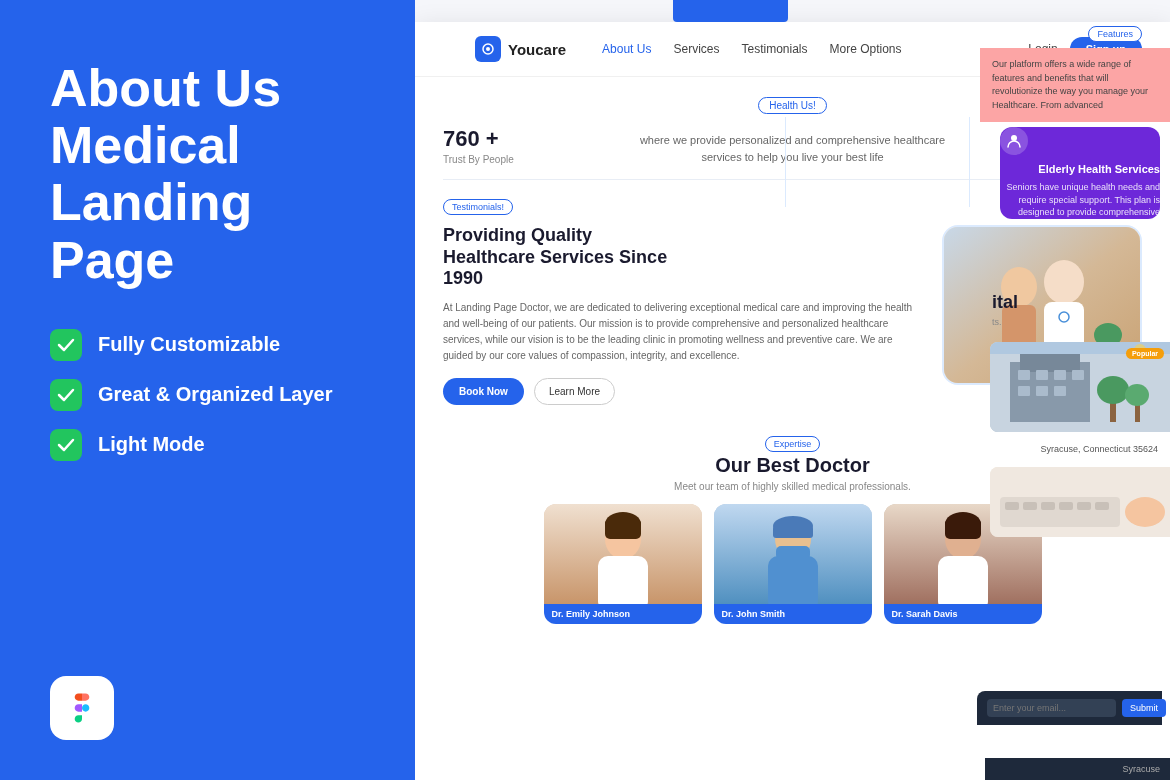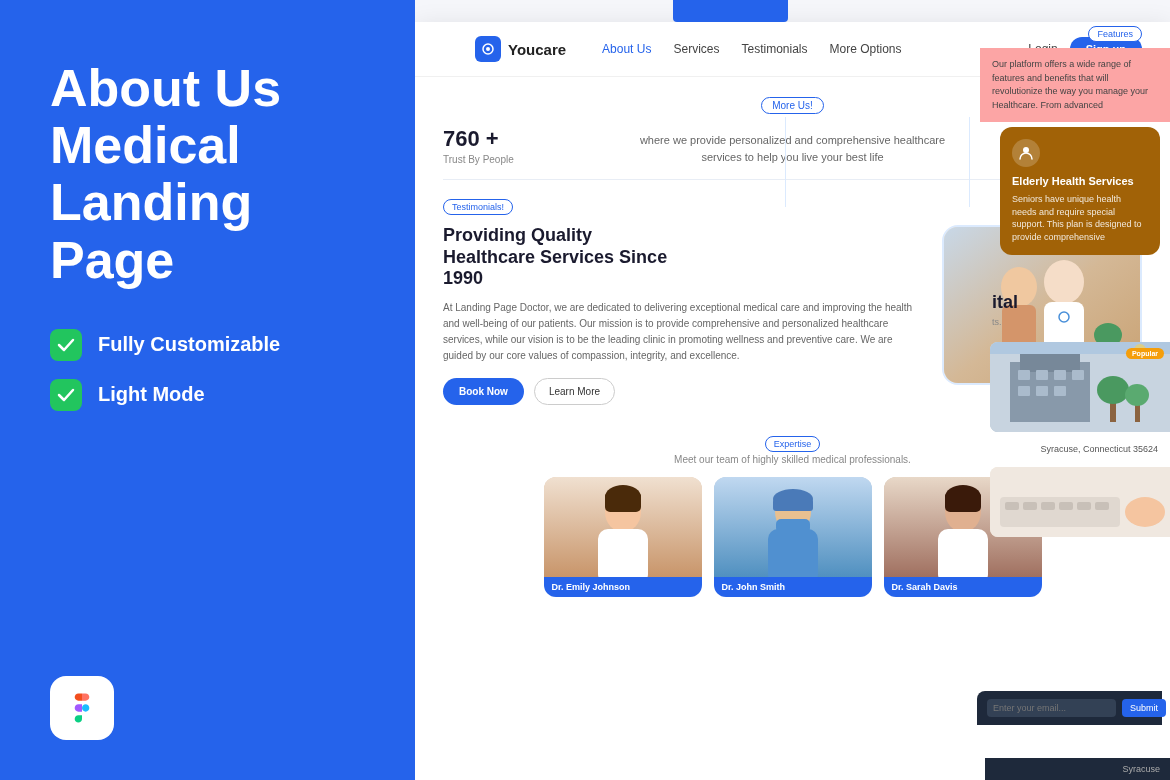--- a/index.html
+++ b/index.html
@@ -397,24 +397,24 @@
       color: #444;
       line-height: 1.5;
     }
 
     
     .elderly-card {
       position: absolute;
       right: 10px;
       top: 105px;
       width: 160px;
-      background: #a16207;
+      background: #6d28d9;
       border-radius: 12px;
-      padding: 12px;
       color: #fff;
+      text-align: right;
     }
     .elderly-icon {
       width: 28px;
       height: 28px;
       background: rgba(255,255,255,0.2);
       border-radius: 50%;
       display: flex;
       align-items: center;
       justify-content: center;
       margin-bottom: 8px;
@@ -577,20 +577,28 @@
             </svg>
         </div>
         <span class="feature-text">Fully Customizable</span>
       </div>
       <div class="feature-item">
         <div class="check-box">
           <svg viewBox="0 0 18 18" fill="none">
               <polyline points="2,9 7,14 16,4" stroke="white" stroke-width="2.5" stroke-linecap="round" stroke-linejoin="round"></polyline>
             </svg>
         </div>
+        <span class="feature-text">Great &amp; Organized Layer</span>
+      </div>
+      <div class="feature-item">
+        <div class="check-box">
+          <svg viewBox="0 0 18 18" fill="none">
+              <polyline points="2,9 7,14 16,4" stroke="white" stroke-width="2.5" stroke-linecap="round" stroke-linejoin="round"></polyline>
+            </svg>
+        </div>
         <span class="feature-text">Light Mode</span>
       </div>
     </div>
   </div>
   <div class="figma-logo">
 
     <svg width="36" height="36" viewBox="0 0 38 57" fill="none" xmlns="http://www.w3.org/2000/svg">
       <path d="M19 28.5C19 25.3174 21.5863 22.7222 24.7778 22.7222C27.9693 22.7222 30.5556 25.3174 30.5556 28.5C30.5556 31.6826 27.9693 34.2778 24.7778 34.2778C21.5863 34.2778 19 31.6826 19 28.5Z" fill="#1ABCFE"></path>
       <path d="M7.44444 45.7778C7.44444 42.5952 10.0308 40 13.2222 40H19V45.7778C19 48.9604 16.4137 51.5556 13.2222 51.5556C10.0308 51.5556 7.44444 48.9604 7.44444 45.7778Z" fill="#0ACF83"></path>
       <path d="M19 5.44444V17H24.7778C27.9693 17 30.5556 14.4137 30.5556 11.2222C30.5556 8.03074 27.9693 5.44444 24.7778 5.44444H19Z" fill="#FF7262"></path>
@@ -623,21 +631,21 @@
       </div>
       <div class="nav-actions">
         <button class="btn-login">Login</button>
         <button class="btn-signup">Sign up</button>
       </div>
     </nav>
 
     <div class="hero">
       <div class="hero-line-left"></div>
       <div class="hero-line-right"></div>
-      <span class="section-tag">More Us!</span>
+      <span class="section-tag">Health Us!</span>
       <div class="hero-stats">
         <div class="stat">
           <div class="stat-number">760 +</div>
           <div class="stat-label">Trust By People</div>
         </div>
         <div class="hero-center">
           <p>where we provide personalized and comprehensive healthcare<br>services to help you live your best life</p>
         </div>
         <div class="stat hero-right">
           <div class="stat-number">660 +</div>
@@ -684,20 +692,21 @@
 
             <rect x="160" y="110" width="8" height="30" rx="3" fill="#8b6340"></rect>
             <ellipse cx="164" cy="108" rx="14" ry="12" fill="#4a9960"></ellipse>
           </svg>
         </div>
       </div>
     </div>
 
     <div class="expertise-section">
       <span class="expertise-tag">Expertise</span>
+      <h3>Our Best Doctor</h3>
       <p>Meet our team of highly skilled medical professionals.</p>
       <div class="doctors-row">
 
         <div class="doctor-card">
           <div class="doctor-img doctor-img-1">
             <svg viewBox="0 0 158 100" width="158" height="100">
               <rect width="158" height="100" fill="url(#d1grad)"></rect>
               <defs>
                 <linearGradient id="d1grad" x1="0" y1="0" x2="0" y2="1">
                   <stop offset="0%" stop-color="#f0e0d0"></stop>

